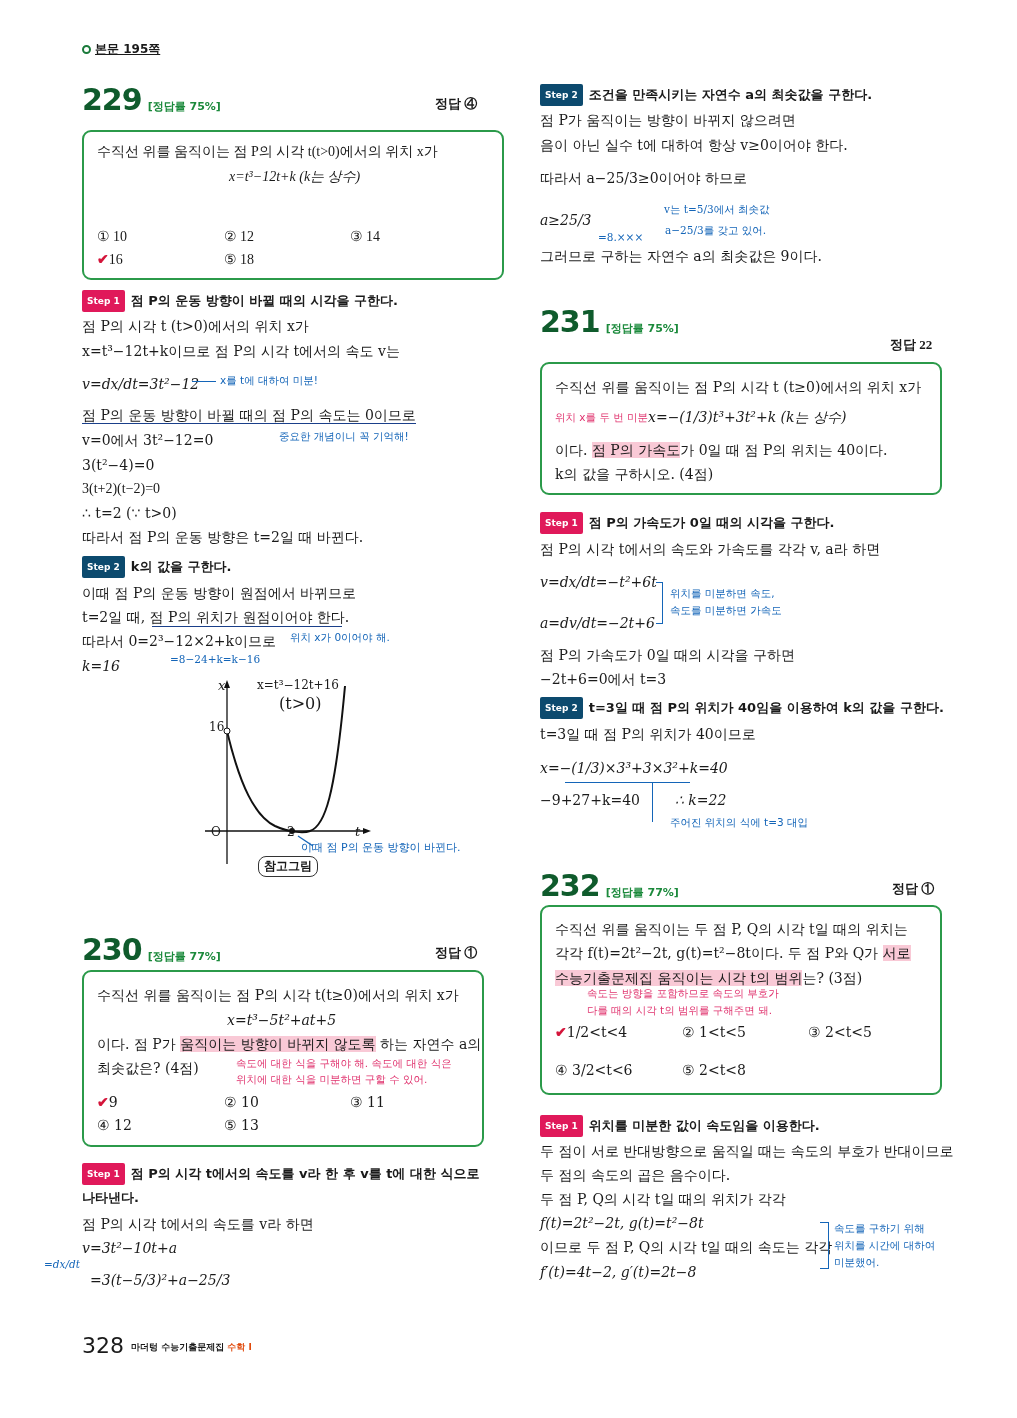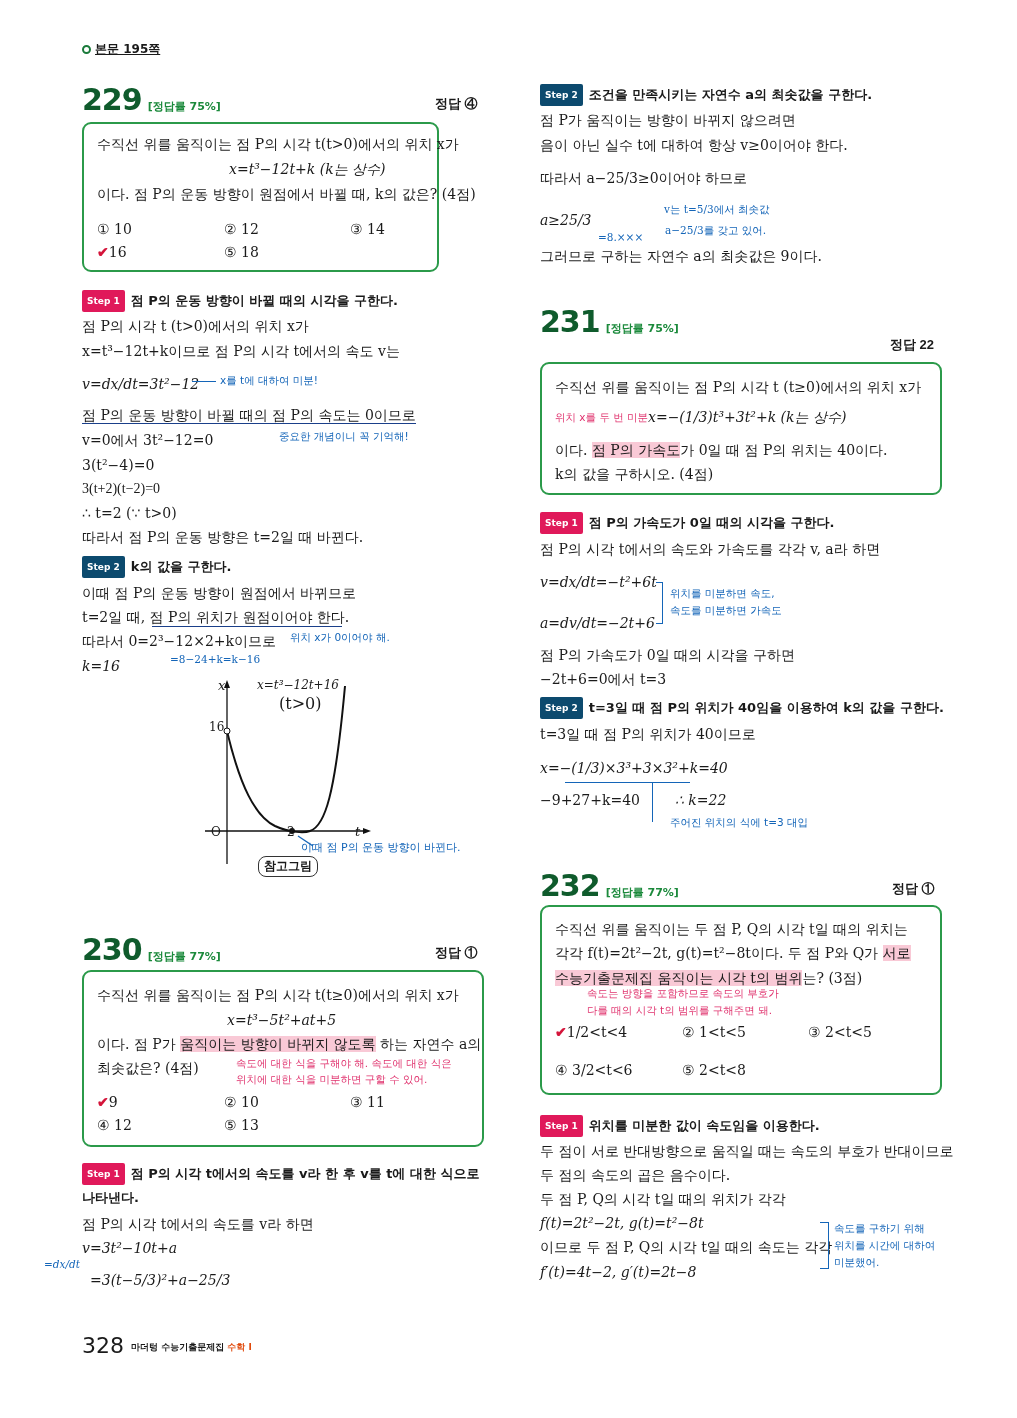--- a/index.html
+++ b/index.html
@@ -6,21 +6,21 @@
   body{width:1017px;height:1418px;position:relative;overflow:hidden;
        font-family:"DejaVu Serif","Liberation Serif",serif;color:#1a1a1a;}
   .abs{position:absolute;}
   .sans{font-family:"DejaVu Sans","Liberation Sans",sans-serif;}
   .ln{position:absolute;font-size:14px;line-height:20px;white-space:nowrap;}
   .ref{left:82px;top:41px;font-size:12px;font-weight:bold;display:flex;align-items:center;gap:4px;text-decoration:underline;}
   .ref .dot{width:9px;height:9px;border:2.5px solid #1a7a3a;border-radius:50%;box-sizing:border-box;}
   .pnum{font-family:"DejaVu Sans","Liberation Sans",sans-serif;font-weight:bold;font-size:30px;color:#0f5b2c;letter-spacing:-1px;}
   .rate{font-family:"DejaVu Sans","Liberation Sans",sans-serif;font-size:11px;font-weight:bold;color:#1c8a3c;margin-left:6px;}
   .head{display:flex;align-items:baseline;}
-  .ans{font-family:Liberation Sans, sans-serif;font-size:13px;font-weight:bold;}
+  .ans{font-family:Liberation Serif, serif;font-size:13px;font-weight:bold;}
   .box{border:2px solid #2b9a4a;border-radius:9px;box-sizing:border-box;}
   .badge{display:inline-block;font-family:"DejaVu Sans","Liberation Sans",sans-serif;font-size:9px;font-weight:bold;color:#fff;padding:1px 5px;border-radius:2px;margin-right:6px;vertical-align:1px;}
   .b-red{background:#e0195a;}
   .b-blue{background:#0c4a6e;}
   .sh{font-family:"DejaVu Sans","Liberation Sans",sans-serif;font-weight:bold;font-size:13px;}
   .note-b{font-family:"DejaVu Sans","Liberation Sans",sans-serif;font-size:10.5px;color:#1465b8;white-space:nowrap;}
   .note-p{font-family:"DejaVu Sans","Liberation Sans",sans-serif;font-size:10.5px;color:#e0336e;white-space:nowrap;}
   .hl{background:#f9c9d6;}
   .ul{border-bottom:1.5px solid #1a3f8a;}
   .check{color:#d4143a;font-weight:bold;}
@@ -35,24 +35,23 @@
   <span class="dot"></span>
   <span>본문 195쪽</span>
 </div>
 
 <div class="abs head" style="left:82px;top:82px;">
   <span class="pnum">229</span>
   <span class="rate">[정답률 75%]</span>
 </div>
 <div class="abs ans" style="left:435px;top:95px;">정답 ④</div>
 
-<div class="abs box" style="left:82px;top:122px;width:357px;height:150px;">
+<div class="abs box" style="left:82px;top:130px;width:422px;height:150px;font-family:Liberation Serif, serif;">
   <div class="ln" style="left:13px;top:10px;">수직선 위를 움직이는 점 P의 시각 t(t&gt;0)에서의 위치 x가</div>
   <div class="ln" style="left:145px;top:35px;font-style:italic;">x=t³−12t+k (k는 상수)</div>
-  <div class="ln" style="left:13px;top:60px;">이다. 점 P의 운동 방향이 원점에서 바뀔 때, k의 값은? (4점)</div>
   <div class="ln" style="left:13px;top:95px;">① 10</div>
   <div class="ln" style="left:140px;top:95px;">② 12</div>
   <div class="ln" style="left:266px;top:95px;">③ 14</div>
   <div class="ln" style="left:13px;top:118px;"><span class="check">✔</span><span>16</span></div>
   <div class="ln" style="left:140px;top:118px;">⑤ 18</div>
 </div>
 
 <div class="ln sh" style="left:82px;top:290px;"><span class="badge b-red">Step 1</span><span>점 P의 운동 방향이 바뀔 때의 시각을 구한다.</span></div>
 <div class="ln" style="left:82px;top:316px;">점 P의 시각 t (t&gt;0)에서의 위치 x가</div>
 <div class="ln" style="left:82px;top:341px;">x=t³−12t+k이므로 점 P의 시각 t에서의 속도 v는</div>
@@ -85,21 +84,21 @@
     <path d="M32,55 C45,110 60,140 80,150 C95,157 110,157 115,155 C130,150 140,120 150,10" fill="none" stroke="#111" stroke-width="2"></path>
     <circle cx="32" cy="55" r="3" fill="#fff" stroke="#111" stroke-width="1"></circle>
     <circle cx="97" cy="155" r="3" fill="#111"></circle>
     <line x1="103" y1="160" x2="118" y2="170" stroke="#1465b8" stroke-width="1.3"></line>
   </svg>
   <div class="abs" style="left:23px;top:2px;font-style:italic;font-size:13px;">x</div>
   <div class="abs" style="left:160px;top:148px;font-style:italic;font-size:13px;">t</div>
   <div class="abs" style="left:14px;top:44px;font-size:12px;">16</div>
   <div class="abs" style="left:92px;top:149px;font-size:12px;">2</div>
   <div class="abs" style="left:16px;top:149px;font-size:12px;">O</div>
-  <div class="abs" style="left:62px;top:2px;font-size:12px;font-style:italic;">x=t³−12t+16</div>
+  <div class="abs" style="left:62px;top:2px;font-size:12px;">x=t³−12t+16</div>
   <div class="abs" style="left:84px;top:18px;font-size:16px;">(t&gt;0)</div>
   <div class="abs note-b" style="left:106px;top:164px;font-size:11px;">이때 점 P의 운동 방향이 바뀐다.</div>
   <div class="abs sans" style="left:63px;top:180px;font-size:12px;font-weight:bold;border:1px solid #333;border-radius:8px;padding:1px 5px;">참고그림</div>
 </div>
 
 <div class="abs head" style="left:82px;top:932px;">
   <span class="pnum">230</span>
   <span class="rate">[정답률 77%]</span>
 </div>
 <div class="abs ans" style="left:435px;top:944px;">정답 ①</div>

